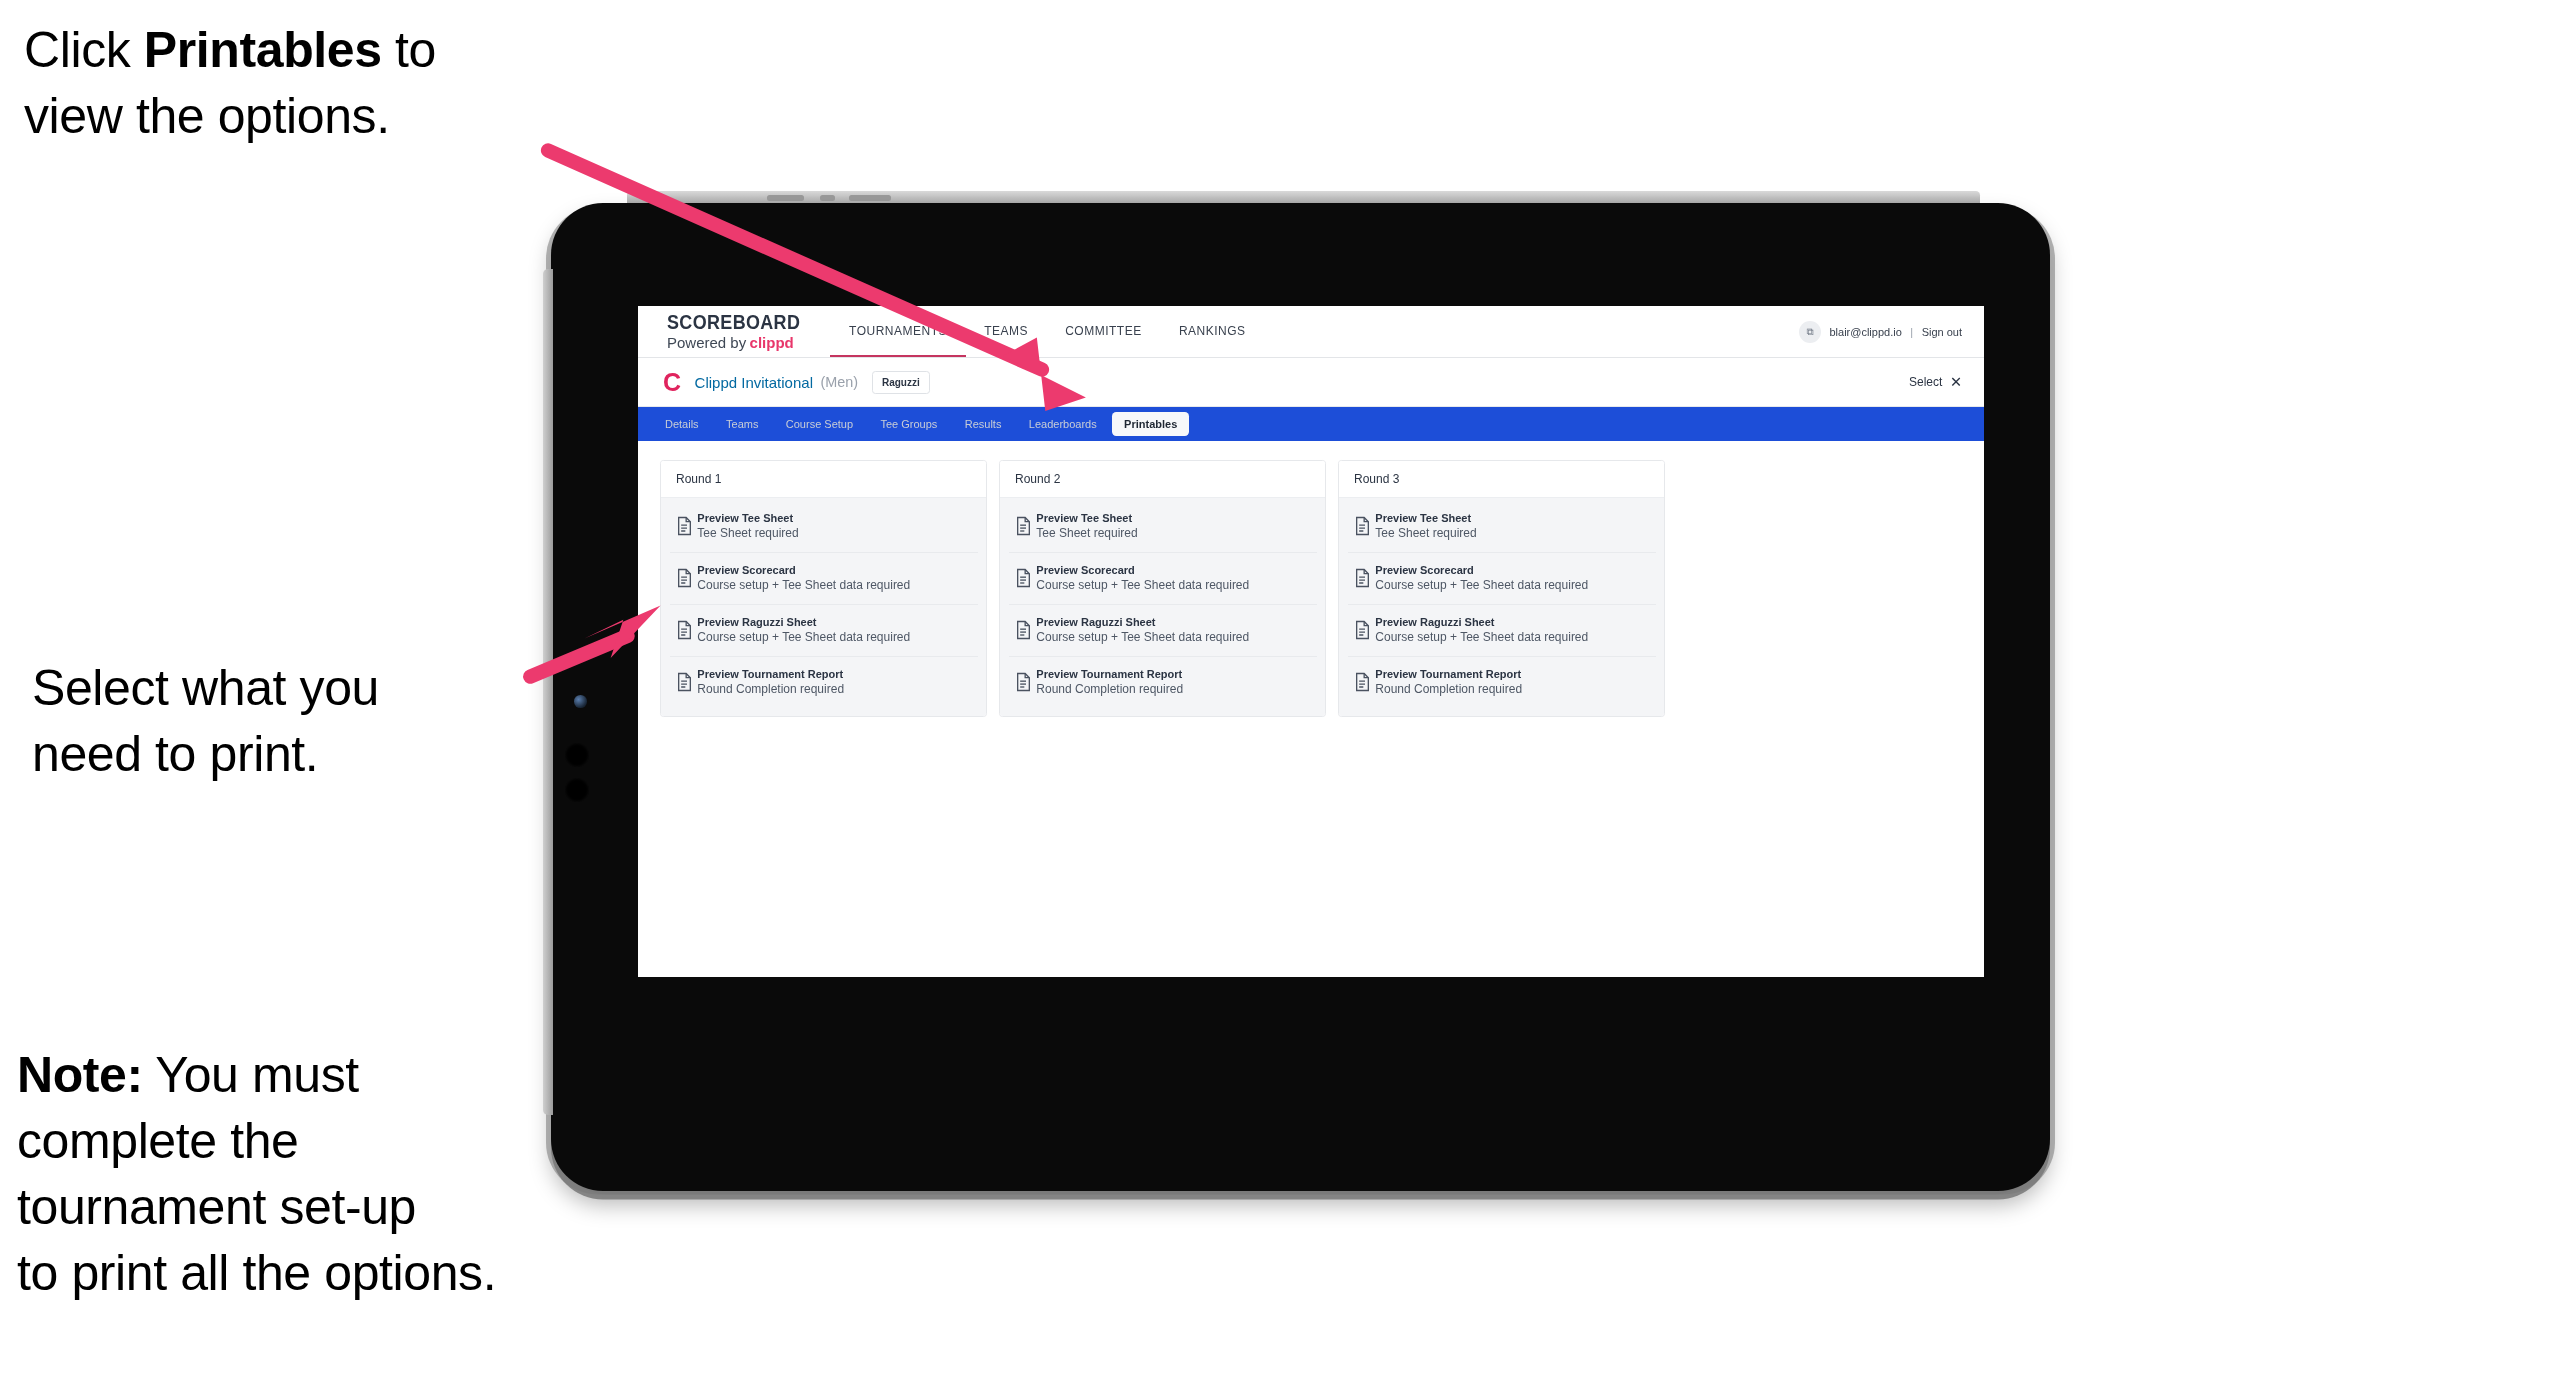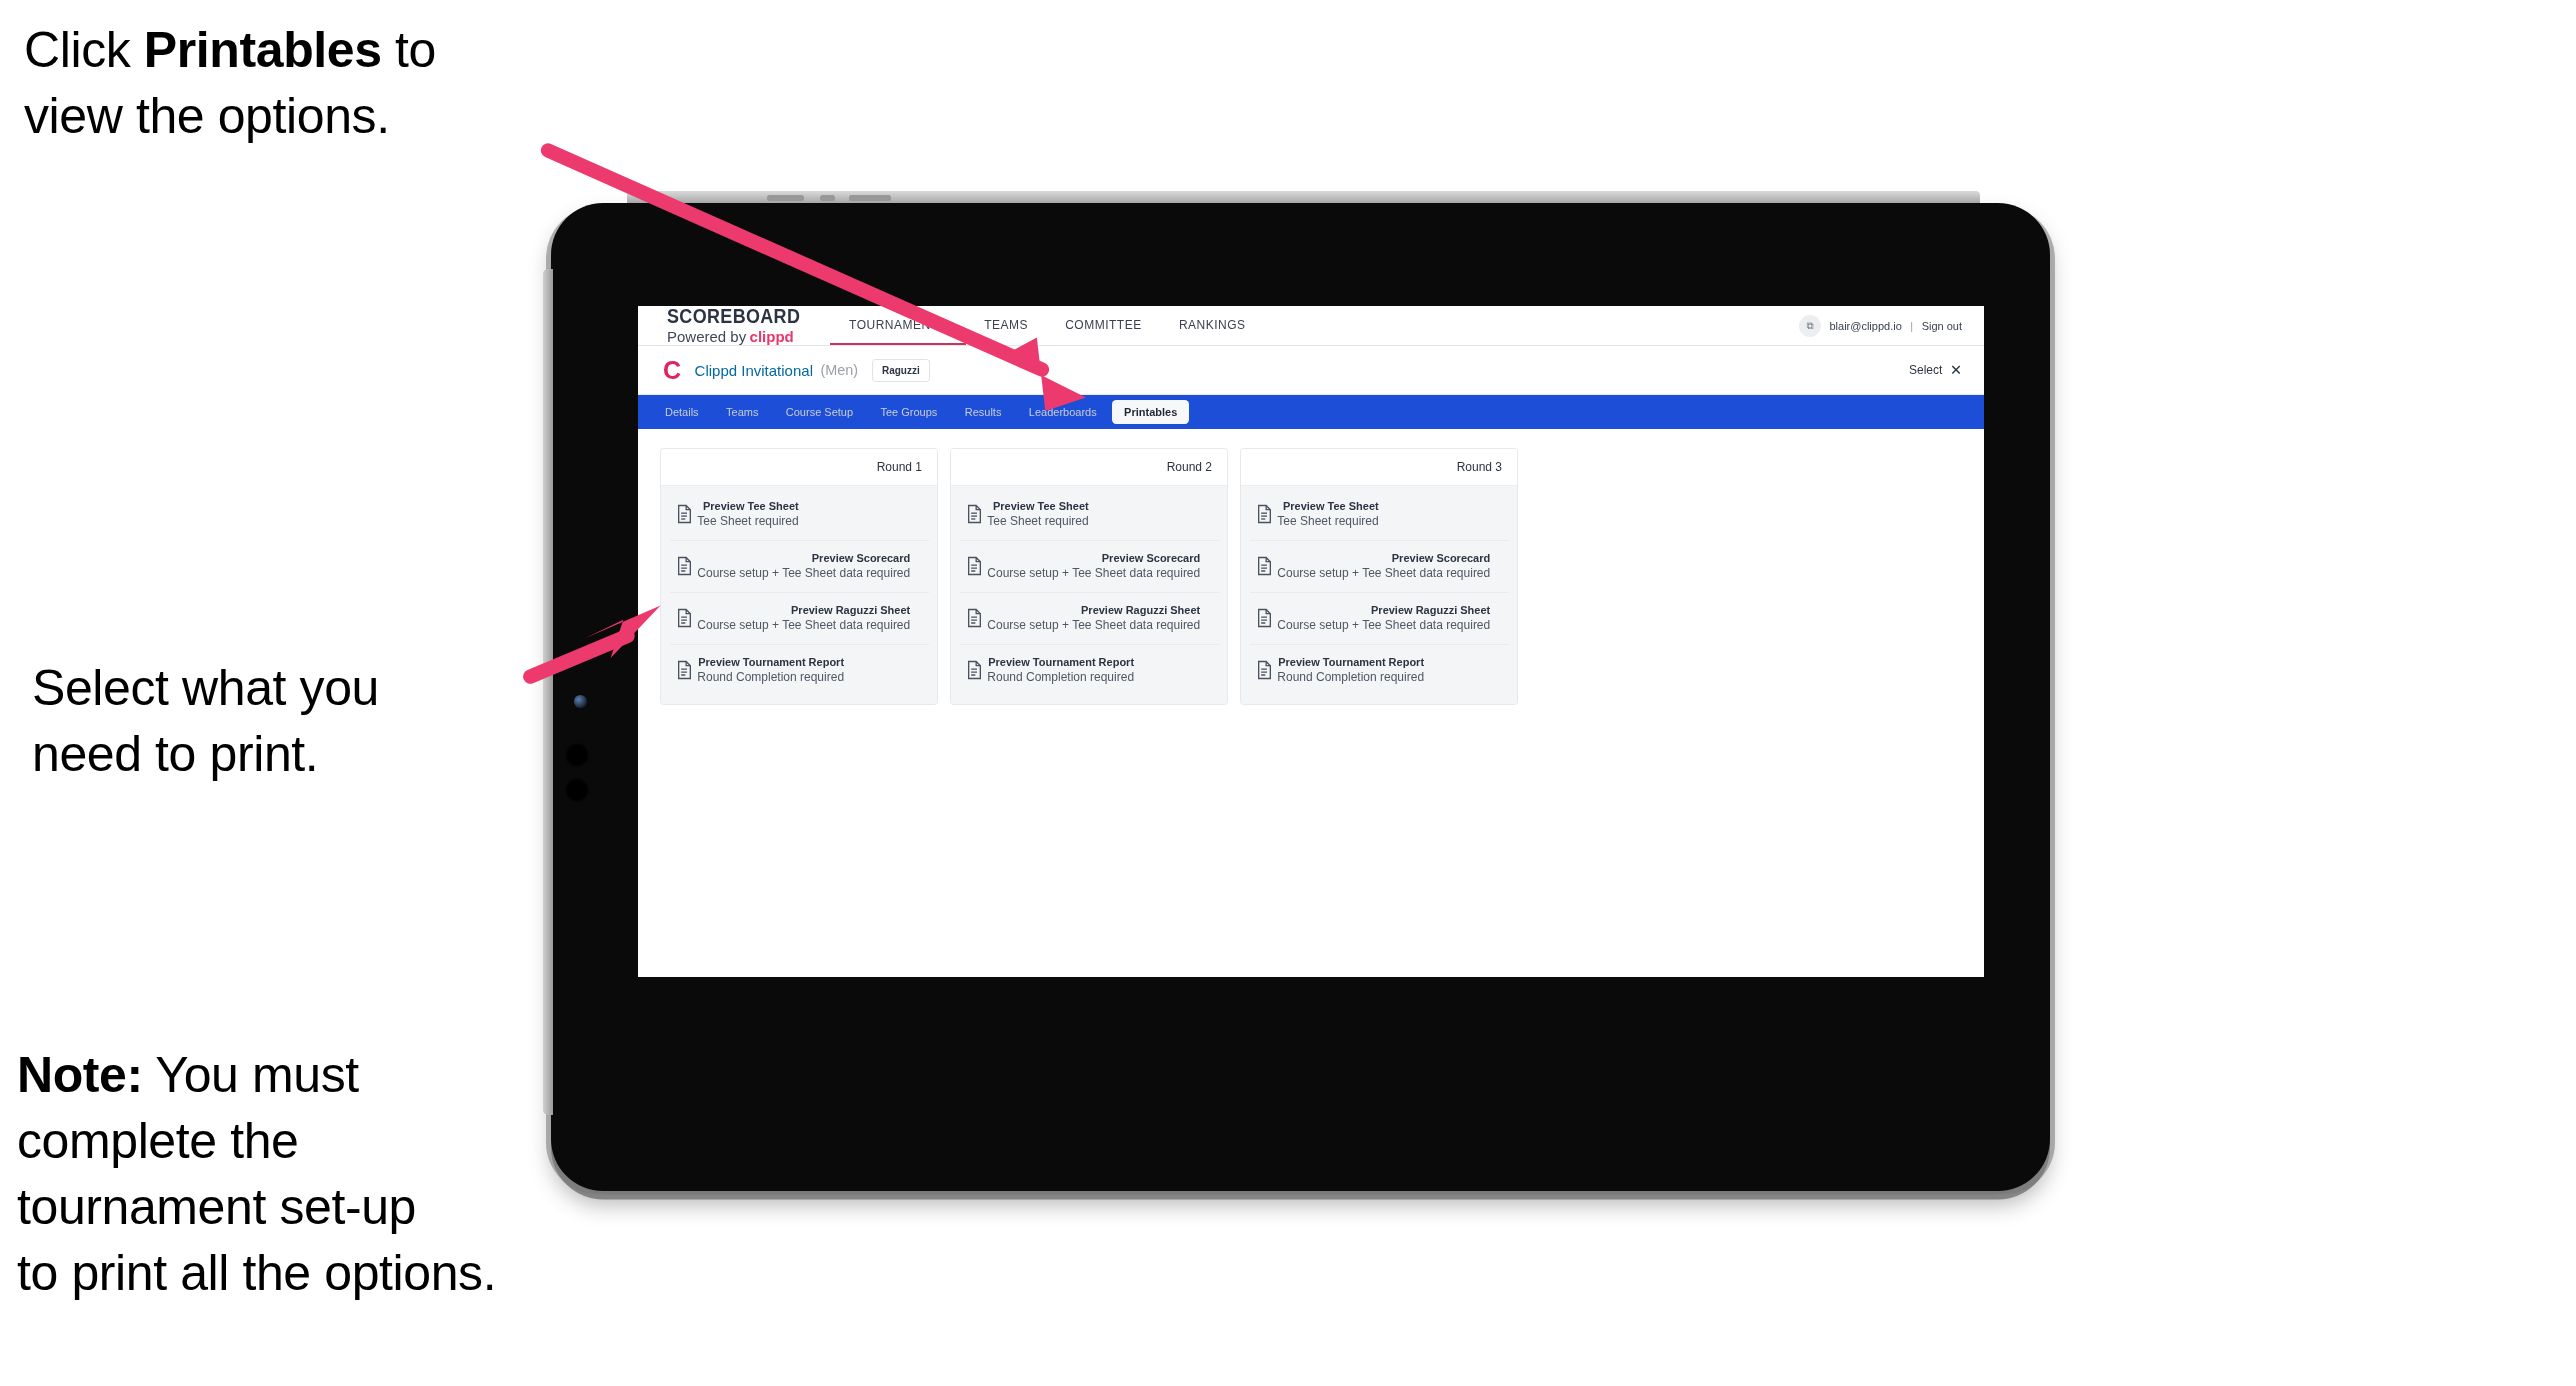--- a/index.html
+++ b/index.html
@@ -80,21 +80,21 @@
   #screen {
     position: absolute;
     left: 87px; top: 103px;
     width: 1346px; height: 671px;
     background: #ffffff;
     overflow: hidden;
   }
 
   
   .topbar {
-    height: 40px; background: #fff;
+    height: 52px; background: #fff;
     border-bottom: 0.8px solid #e3e5e8;
     display: flex; align-items: stretch;
     position: relative;
   }
   .brand {
     display: flex; flex-direction: column; justify-content: center;
     padding-left: 29px; padding-right: 18.6px;
   }
   .brand-title {
     font-family: "Liberation Sans", sans-serif;
@@ -163,24 +163,23 @@
     border-radius: 4.2px; cursor: pointer; white-space: nowrap;
   }
   .tab.active { background: #f7f8fa; color: #1f2733; font-weight: 700; }
 
   
   .content {
     background: #fff; padding: 18.6px 22px; display: flex; gap: 12px;
     align-items: flex-start;
   }
   .round-col {
-    width: 278px; background: #fff;
+    width: 327px; background: #fff;
     border: 0.8px solid #e6e8eb; border-radius: 3.4px;
     overflow: hidden;
-    text-align: right;
   }
   .round-head {
     padding: 11px 15px; font-size: 12px; color: #2b3443;
     background: #fff; border-bottom: 0.8px solid #eceef1;
   }
   .round-body { background: #f4f5f7; padding: 3.4px 8.5px 8.5px 8.5px; }
   .doc-row {
     display: flex; align-items: center; gap: 4px;
     padding: 11px 8.5px 11px 6.8px;
     border-bottom: 0.8px solid #e8eaed;

